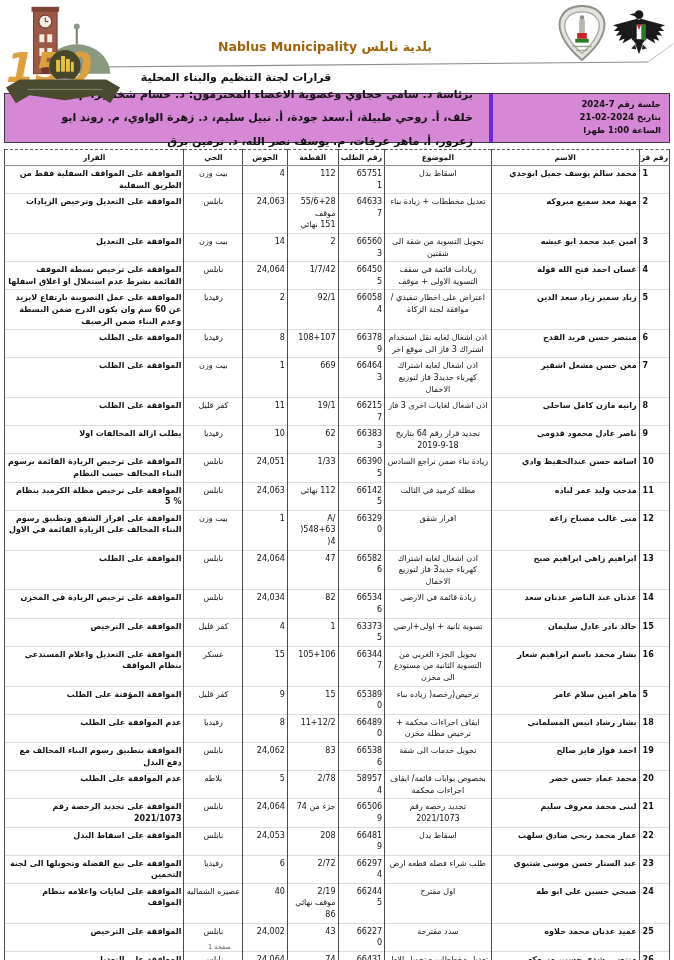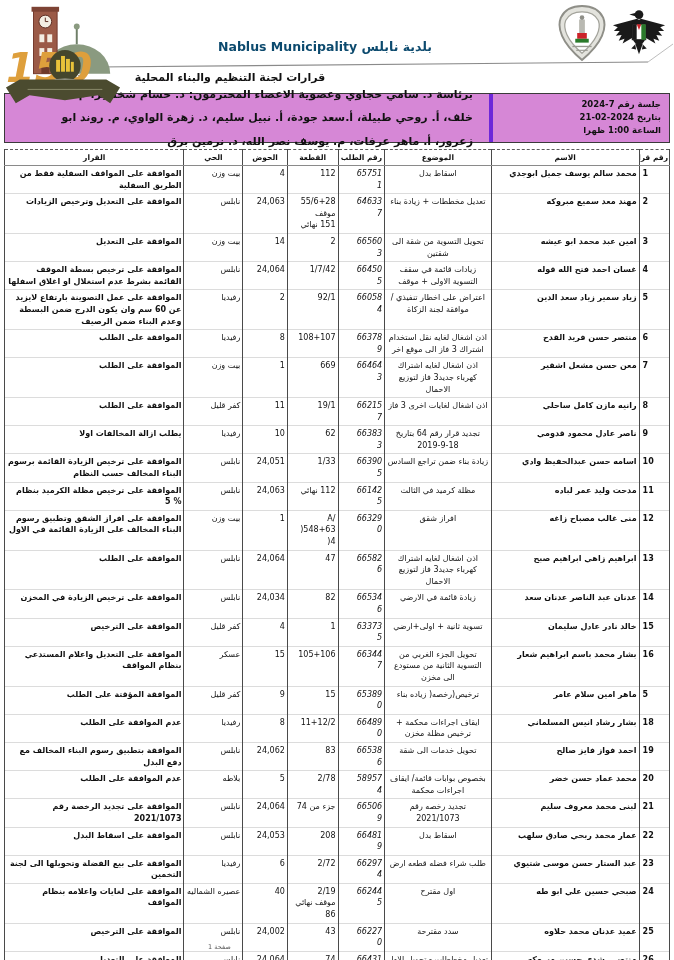--- a/index.html
+++ b/index.html
@@ -4,23 +4,23 @@
 <style>
   html,body{margin:0;padding:0;background:#fff;}
   body{width:674px;height:960px;overflow:hidden;font-family:"DejaVu Sans",sans-serif;}
   .page{position:relative;width:674px;height:960px;background:#fff;}
 
   
   .hdr{position:relative;height:90px;}
   .logo150{position:absolute;left:4px;top:2px;width:118px;height:104px;}
   .emblems{position:absolute;right:6px;top:4px;display:flex;gap:3px;align-items:flex-start;}
   .muni-name{position:absolute;top:39px;left:262px;width:170px;text-align:center;
-             font-weight:bold;font-size:12.5px;direction:rtl;white-space:nowrap;color:#0c4a6e;}
+             font-weight:bold;font-size:12.5px;direction:rtl;white-space:nowrap;color:#a16207;}
   .hdr-rule{position:absolute;left:0;top:0;width:674px;height:90px;pointer-events:none;}
-  .doc-title{position:absolute;top:71px;left:80px;width:300px;text-align:center;
+  .doc-title{position:absolute;top:71px;left:86px;width:300px;text-align:center;
              font-weight:bold;font-size:11px;direction:rtl;color:#111;}
 
   
   .session-box{margin:3px 4px 0 4px;height:50px;border:1px solid #3a3a3a;background:#d687d6;
                display:flex;direction:rtl;box-sizing:border-box;}
   .session-meta{width:180px;box-sizing:border-box;border-left:4px solid #6d28d9;
                 padding:4px 8px 0 4px;font-weight:bold;font-size:8.5px;line-height:1.55;
                 text-align:right;color:#111;}
   .session-att{flex:1;display:flex;align-items:center;box-sizing:border-box;
                padding:18px 16px;font-weight:bold;font-size:11px;line-height:2.1;
@@ -35,24 +35,24 @@
   .decisions th{font-size:7.5px;font-weight:bold;text-align:center;padding:3px 1px;
                 border-bottom:1px solid #8a8a8a;white-space:nowrap;overflow:hidden;}
   .decisions td{font-size:8px;line-height:1.45;padding:2px 2px;border-top:1px solid #dcdcdc;}
   .decisions tbody tr:first-child td{border-top:none;}
   .col-id{width:30px;} .col-name{width:146px;} .col-subject{width:105px;}
   .col-request{width:46px;} .col-parcel{width:50px;} .col-basin{width:44px;}
   .col-district{width:58px;} .col-decision{width:177px;}
   td.cell-id{text-align:left;font-weight:bold;padding-left:3px;}
   td.cell-name{text-align:right;font-weight:bold;}
   td.cell-subject{text-align:center;white-space:pre-line;}
-  td.cell-request{padding-left:18px;font-style:italic;}
+  td.cell-request{padding-left:18px;}
   td.cell-parcel{text-align:right;white-space:pre-line;unicode-bidi:plaintext;}
   td.cell-basin{text-align:right;}
-  td.cell-district{}
+  td.cell-district{text-align:center;}
   td.cell-decision{text-align:right;font-weight:bold;white-space:pre-line;}
 
   
   .sig-row{margin:13px 4px 0 4px;border-top:3px double #2c2c2c;padding:4px 4px 0 0;
            direction:rtl;text-align:right;font-weight:bold;font-size:9px;color:#111;}
   .page-num{position:absolute;left:208px;bottom:9px;font-size:6.5px;
             color:#555;direction:rtl;}
 </style>
 </head>
 <body>

